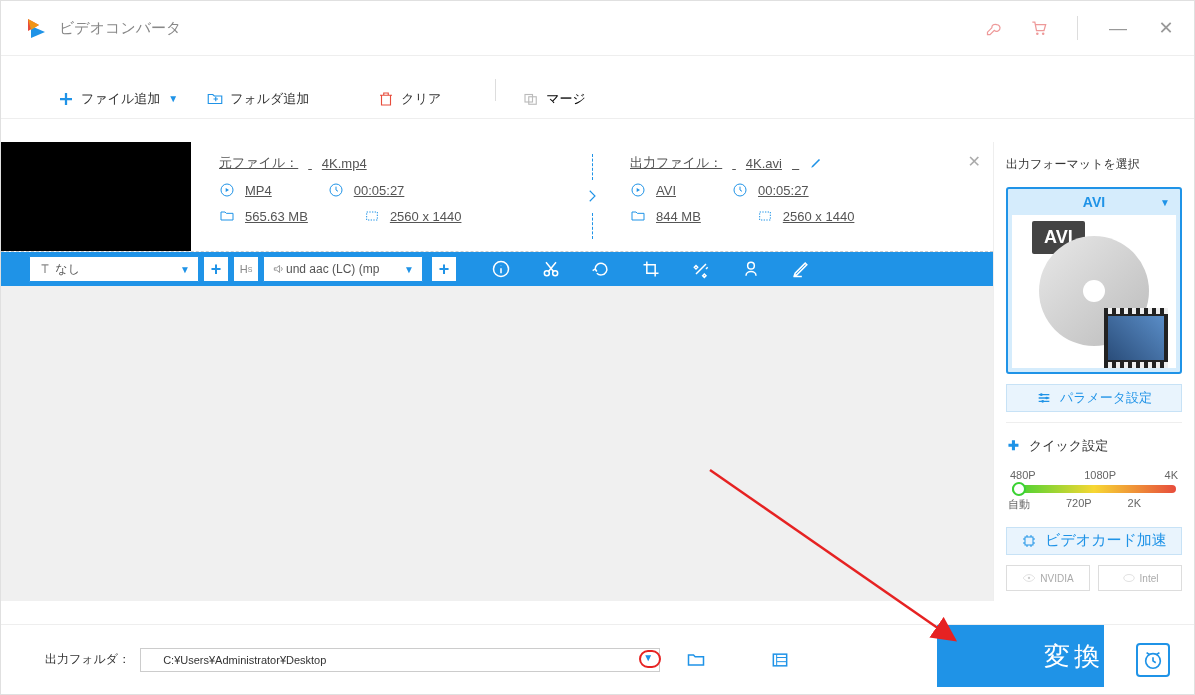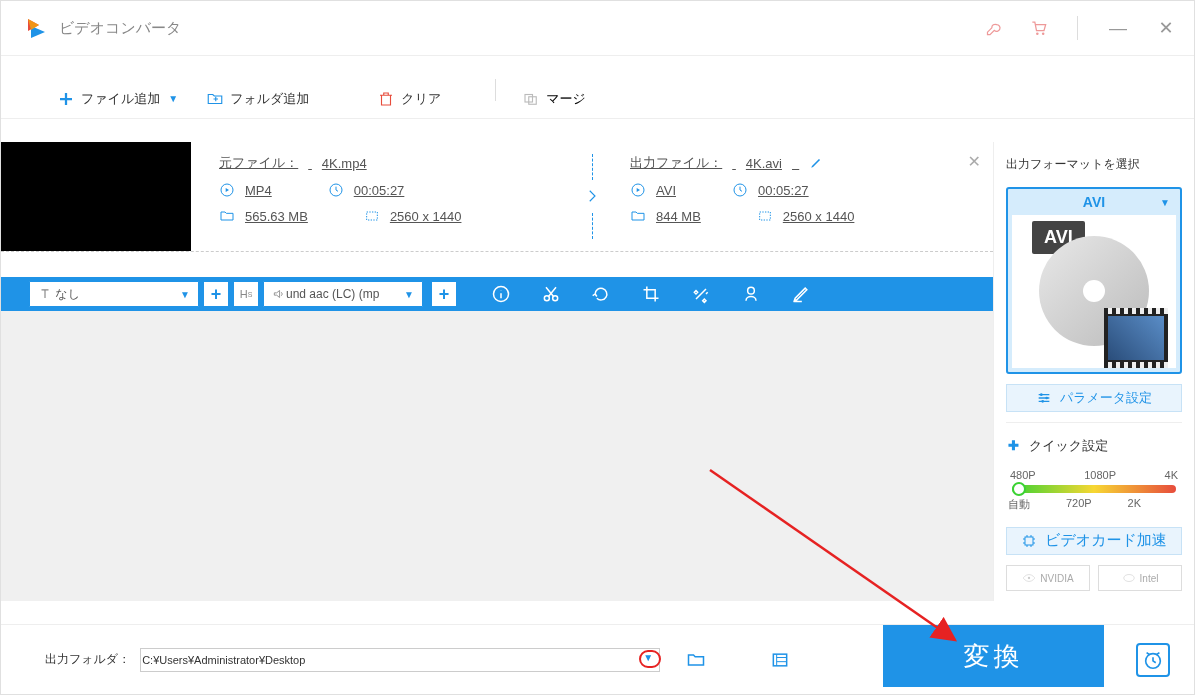--- a/index.html
+++ b/index.html
@@ -25,21 +25,21 @@
 .thumb{width:190px;height:100%;background:#000;}
 .meta{flex:1;display:flex;position:relative;}
 .close-x{position:absolute;top:10px;right:12px;color:#aaa;font-size:16px;cursor:pointer;}
 .meta-col{flex:1;padding:12px 16px 8px 28px;display:flex;flex-direction:column;gap:10px;font-family:"MS Gothic",monospace;font-size:13px;color:#555;text-decoration:underline;}
 .meta-row{display:flex;align-items:center;gap:10px;}
 .meta-grid{display:flex;gap:56px;}
 .meta-pair{display:flex;align-items:center;gap:10px;}
 .m-ico{width:16px;height:16px;flex-shrink:0;}
 .divider{width:20px;display:flex;flex-direction:column;align-items:center;justify-content:space-around;padding:8px 0;}
 .dash-v{border-left:1.5px dashed #1f93e7;height:26px;}
-.strip{height:34px;background:#1f93e7;display:flex;align-items:center;margin-top:25px;}
+.strip{height:34px;background:#1f93e7;display:flex;align-items:center;}
 .combo{height:26px;background:#fff;border:1px solid #1f93e7;display:flex;align-items:center;padding:0 8px;font-size:12px;color:#555;border-radius:1px;}
 .combo.sub{width:170px;margin-left:4px;}
 .combo.audio{width:160px;margin:0 4px;justify-content:center;}
 .combo-caret{margin-left:auto;color:#1f93e7;font-size:10px;}
 .sq-add{width:26px;height:26px;background:#fff;border:1px solid #1f93e7;display:flex;align-items:center;justify-content:center;color:#1f93e7;font-size:18px;font-weight:bold;cursor:pointer;margin:0 4px;}
 .sq-h{width:26px;height:26px;background:#fff;border:1px solid #1f93e7;display:flex;align-items:center;justify-content:center;font-size:11px;color:#888;cursor:pointer;}
 .tool-icons{display:flex;gap:30px;margin-left:30px;color:#fff;}
 .tico{width:20px;height:20px;cursor:pointer;}
 .list-area{flex:1;background:#f0f0f0;}
 .side{width:200px;padding:10px 12px;display:flex;flex-direction:column;gap:10px;font-size:12px;}
@@ -61,25 +61,25 @@
 .quality{position:relative;height:52px;}
 .q-top{display:flex;justify-content:space-between;font-size:11px;color:#666;padding:0 4px;}
 .q-bar{height:8px;margin:4px 6px;border-radius:4px;background:linear-gradient(90deg,#3bd233,#f7d733,#e74c3c);position:relative;}
 .q-knob{position:absolute;left:0;top:-3px;width:14px;height:14px;border-radius:50%;background:#fff;border:2px solid #3bd233;}
 .q-bot{display:flex;justify-content:space-between;font-size:11px;color:#666;padding:0 2px;}
 .gpu-btn{height:30px;border:1px solid #c7e2f6;background:#e9f4fd;color:#1f93e7;display:flex;align-items:center;justify-content:center;gap:8px;font-size:15px;cursor:pointer;}
 .vendor-row{display:flex;gap:8px;}
 .vendor{flex:1;height:26px;border:1px solid #ddd;display:flex;align-items:center;justify-content:center;gap:4px;font-size:10px;color:#aaa;}
 .bottom{height:70px;border-top:1px solid #eee;display:flex;align-items:center;padding:0 0 0 44px;position:relative;}
 .out-label{font-size:12px;color:#333;margin-right:10px;}
-.out-path{width:520px;height:24px;border:1px solid #ccc;padding:2px 1px;font-size:11px;display:flex;align-items:center;color:#333;position:relative;}
+.out-path{width:520px;height:24px;border:1px solid #ccc;padding:2px 22px;font-size:11px;display:flex;align-items:center;color:#333;position:relative;}
 .history-caret{position:absolute;right:4px;top:3px;color:#1f93e7;font-size:10px;padding:0 2px;}
 .red-circle{position:absolute;right:-2px;top:1px;width:22px;height:18px;border:2px solid #e62222;border-radius:10px;pointer-events:none;}
 .b-ico{width:24px;height:20px;margin-left:24px;cursor:pointer;}
-.convert-btn{position:absolute;right:90px;top:0;bottom:7px;width:221px;background:#1f93e7;color:#fff;font-size:26px;display:flex;align-items:center;justify-content:center;cursor:pointer;letter-spacing:4px;}
+.convert-btn{position:absolute;right:90px;top:0;bottom:7px;width:167px;background:#1f93e7;color:#fff;font-size:26px;display:flex;align-items:center;justify-content:flex-end;cursor:pointer;letter-spacing:4px;}
 .clock-btn{position:absolute;right:24px;width:34px;height:34px;border:2px solid #1f93e7;border-radius:4px;display:flex;align-items:center;justify-content:center;cursor:pointer;}
 svg.arrow-anno{position:absolute;pointer-events:none;}
 </style>
 </head>
 <body>
 
 <div class="win">
 
   <div class="titlebar">
     <svg class="logo" viewBox="0 0 24 24">

